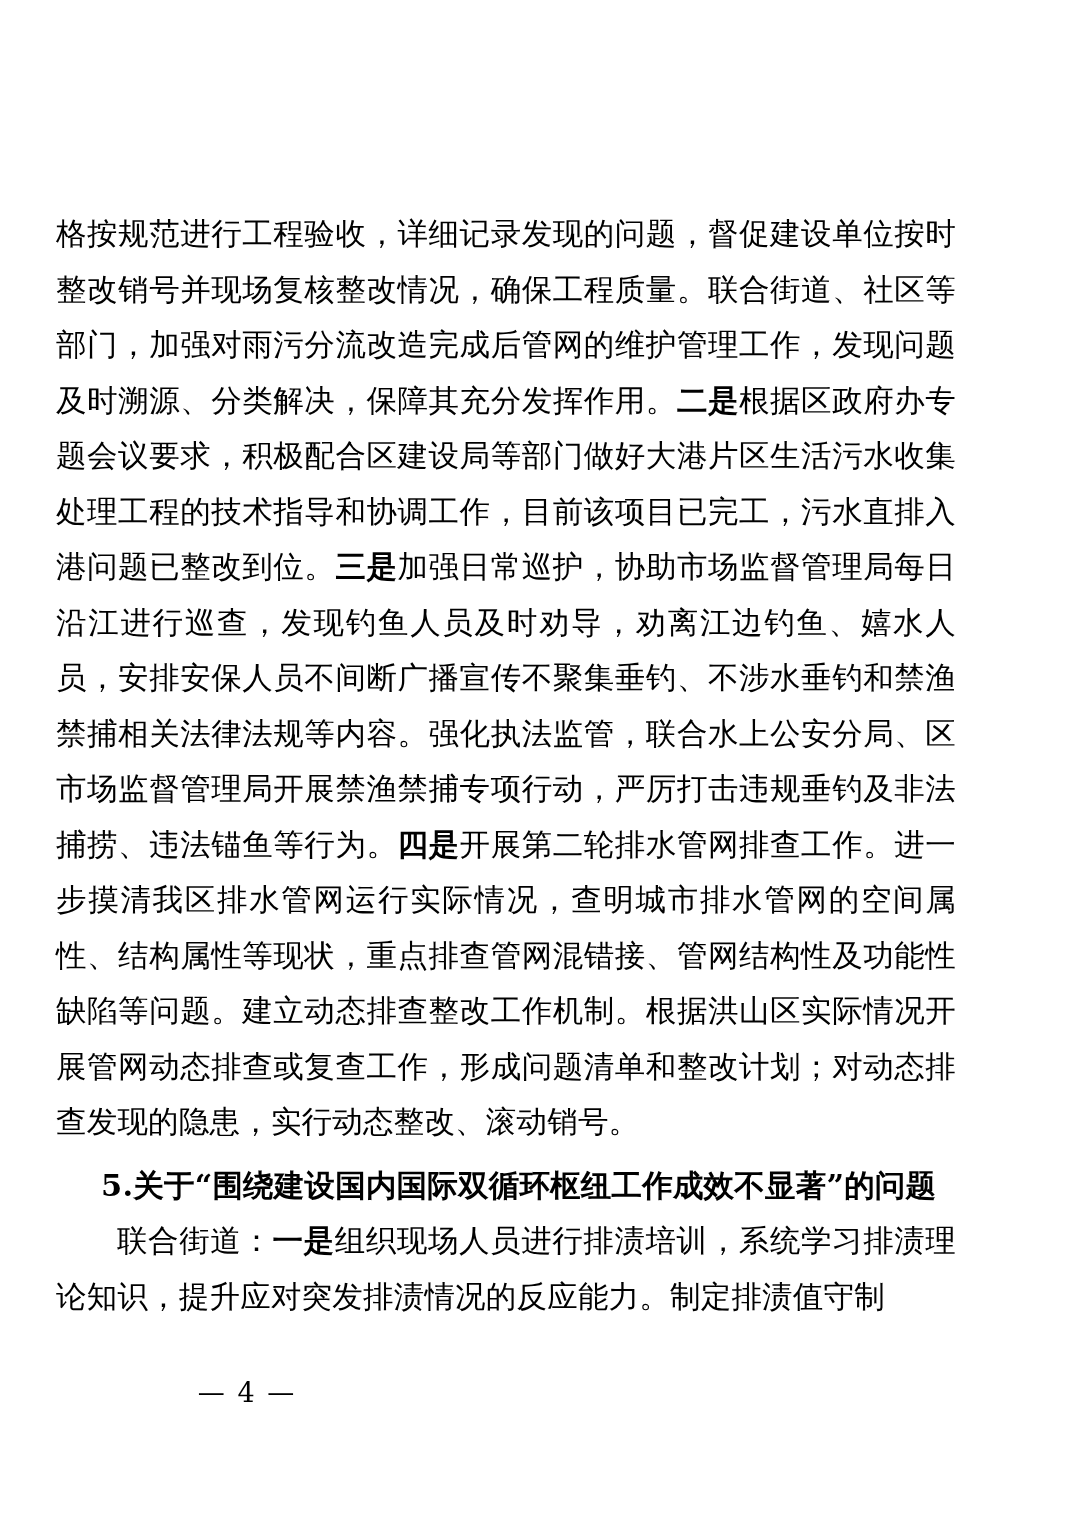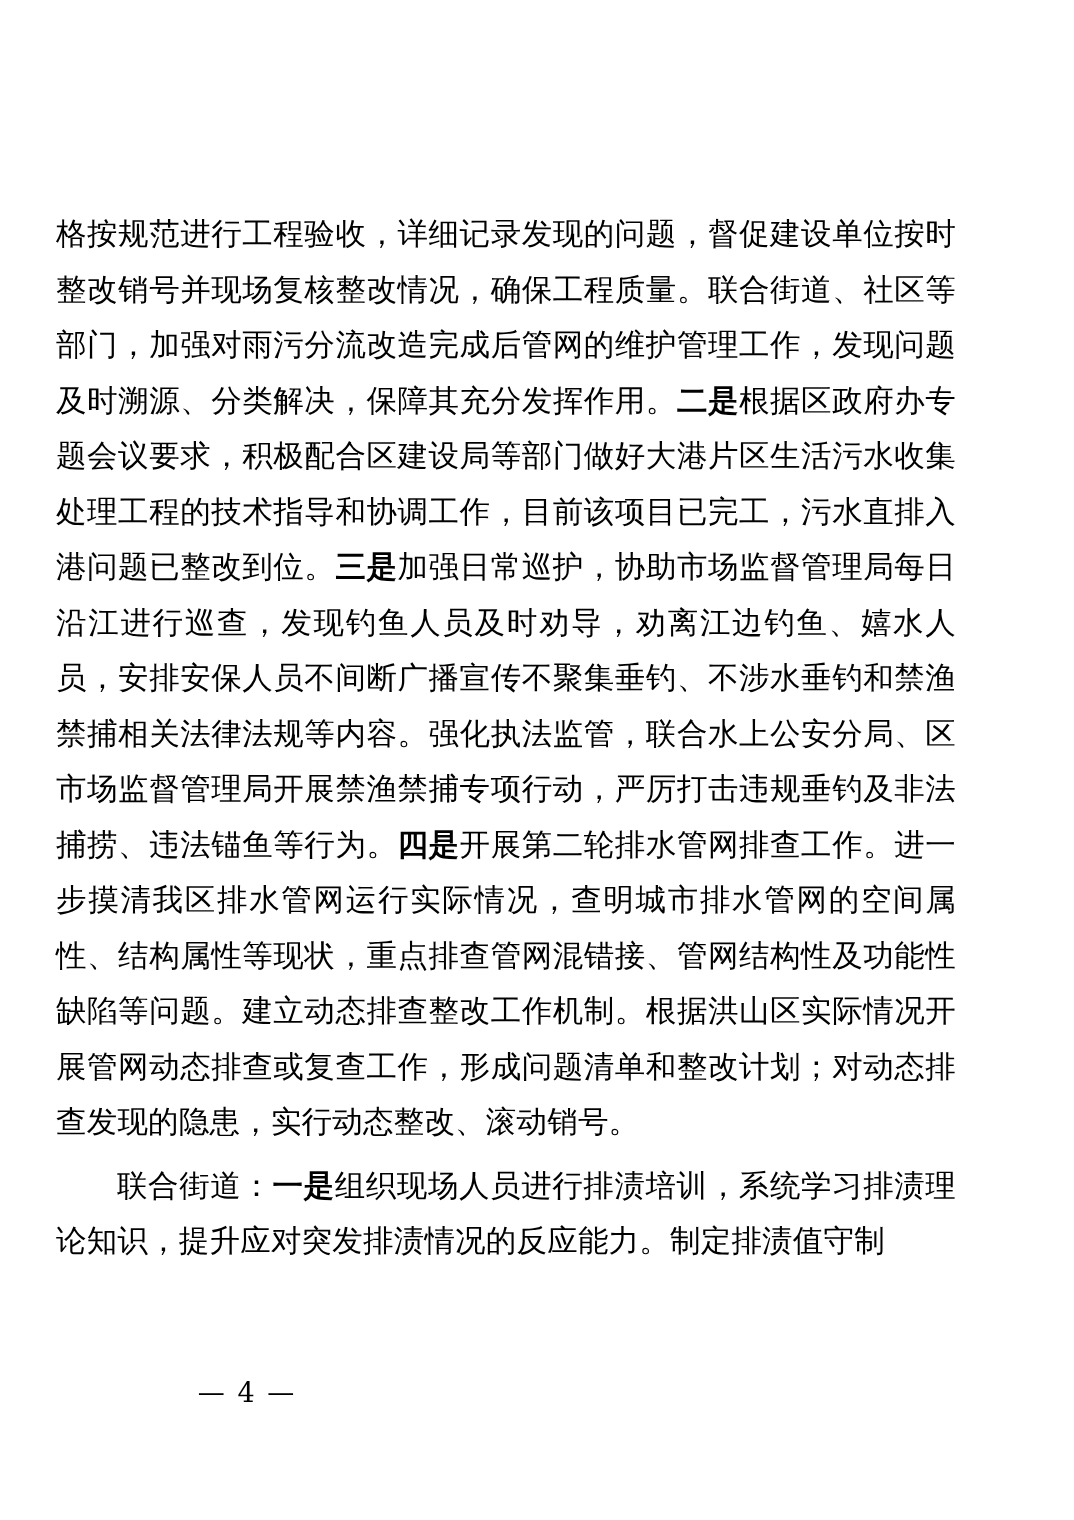--- a/index.html
+++ b/index.html
@@ -70,20 +70,21 @@
   }
 </style>
 </head>
 <body>
 
 <div class="page">
 
   <div class="body-text">
     <p class="para" id="para-1"><span>格按规范进行工程验收，详细记录发现的问题，督促建设单位按时整改销号并现场复核整改情况，确保工程质量。联合街道、社区等部门，加强对雨污分流改造完成后管网的维护管理工作，发现问题及时溯源、分类解决，保障其充分发挥作用。</span><span class="bold">二是</span><span>根据区政府办专题会议要求，积极配合区建设局等部门做好大港片区生活污水收集处理工程的技术指导和协调工作，目前该项目已完工，污水直排入港问题已整改到位。</span><span class="bold">三是</span><span>加强日常巡护，协助市场监督管理局每日沿江进行巡查，发现钓鱼人员及时劝导，劝离江边钓鱼、嬉水人员，安排安保人员不间断广播宣传不聚集垂钓、不涉水垂钓和禁渔禁捕相关法律法规等内容。强化执法监管，联合水上公安分局、区市场监督管理局开展禁渔禁捕专项行动，严厉打击违规垂钓及非法捕捞、违法锚鱼等行为。</span><span class="bold">四是</span><span>开展第二轮排水管网排查工作。进一步摸清我区排水管网运行实际情况，查明城市排水管网的空间属性、结构属性等现状，重点排查管网混错接、管网结构性及功能性缺陷等问题。建立动态排查整改工作机制。根据洪山区实际情况开展管网动态排查或复查工作，形成问题清单和整改计划；对动态排查发现的隐患，实行动态整改、滚动销号。</span></p>
     <div class="section-gap"></div>
+    <p class="heading">5.关于“围绕建设国内国际双循环枢纽工作成效不显著”的问题</p>
     <p class="para indent" id="para-2"><span>联合街道：</span><span class="bold">一是</span><span>组织现场人员进行排渍培训，系统学习排渍理论知识，提升应对突发排渍情况的反应能力。制定排渍值守制</span></p>
   </div>
 
   <div class="footer">
     <span class="footer-inner">— 4 —</span>
   </div>
 
 </div>
 
 </body></html>

